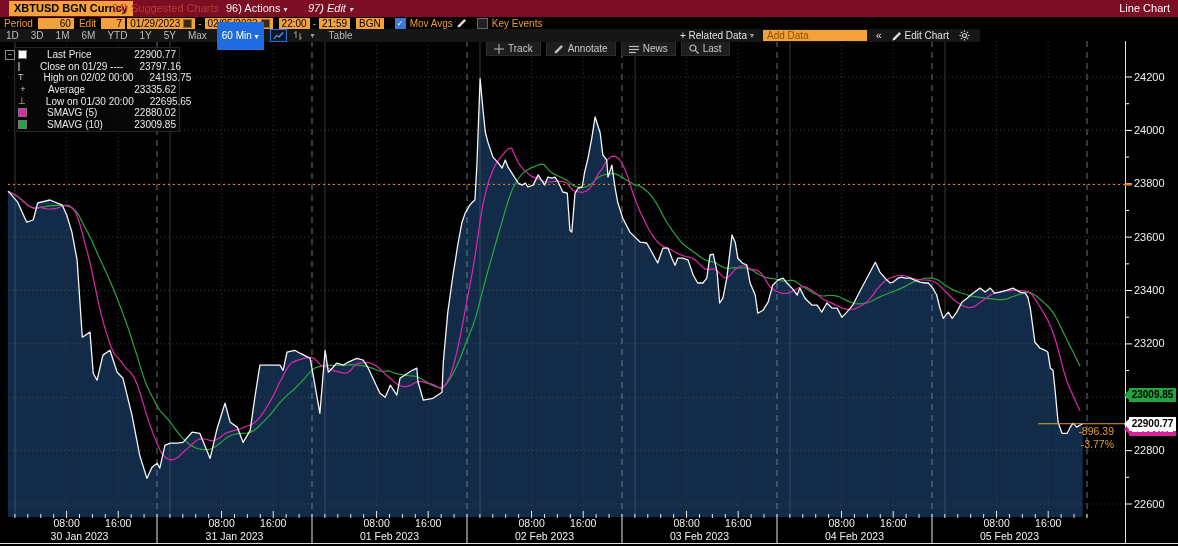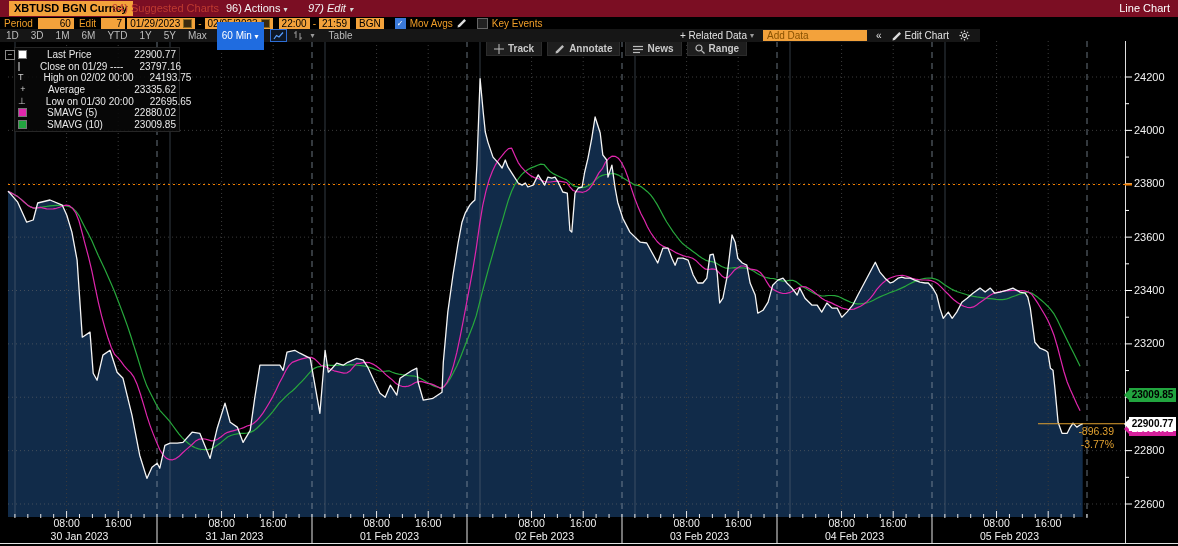--- a/index.html
+++ b/index.html
@@ -45,21 +45,21 @@
   .lrow{display:flex;align-items:center;height:11.6px;padding:0 3px;gap:16px;}
   .lsw{width:9px;height:9px;margin-right:4px;border:1px solid #777;box-sizing:border-box;
        font-size:9px;line-height:8px;color:#cfcfcf;text-align:center;}
   .lsw.glyph{border:none;width:10px;}
   .ll{flex:1;white-space:nowrap;}
   .lv{text-align:right;white-space:nowrap;}
   .expander{position:absolute;left:5px;top:50px;width:8px;height:8px;border:1px solid #8a8a8a;z-index:21;
             color:#cfcfcf;font-size:8px;line-height:7px;text-align:center;background:#000;}
   .chart-tools{position:absolute;left:486px;top:41px;z-index:20;display:flex;gap:5px;}
   .tool-chip{display:flex;align-items:center;gap:4px;background:#1e1e1e;border:1px solid #2c2c2c;
-             color:#c9c9c9;font-size:10px;height:13px;line-height:13px;padding:0 7px;font-weight:bold;}
+             color:#c9c9c9;font-size:10px;height:13px;line-height:13px;padding:0 7px;}
   .axis-badge{position:absolute;left:1129px;width:47px;height:14px;z-index:12;text-align:center;
               font-size:10px;font-weight:bold;line-height:14px;}
   .axis-badge .tri{position:absolute;left:-5px;top:2px;width:0;height:0;
                    border-top:5px solid transparent;border-bottom:5px solid transparent;}
   .chg{position:absolute;left:1030px;top:425px;width:84px;z-index:11;text-align:right;
        font-size:10.5px;color:#e0a030;line-height:13px;}
   svg.chartsvg{position:absolute;left:0;top:0;z-index:5;}
   .svgtext{font-family:"Liberation Sans",sans-serif;}
 </style>
 </head>
@@ -370,21 +370,21 @@
         </svg>
       <span>News</span>
     </span>
     <span class="tool-chip">
       <svg width="10" height="10" viewBox="0 0 10 10">
           <g stroke="#bdbdbd" stroke-width="1.2" fill="none">
             <circle cx="4" cy="4" r="3"></circle>
             <line x1="6.3" y1="6.3" x2="9.5" y2="9.5"></line>
           </g>
         </svg>
-      <span>Range</span>
+      <span>Last</span>
     </span>
   </div>
 
   <div class="expander">−</div>
   <div class="legend">
     <div class="lrow">
         <span class="lsw" style="background: rgb(255, 255, 255);"></span>
         <span class="ll">Last Price</span>
         <span class="lv">22900.77</span>
       </div>

